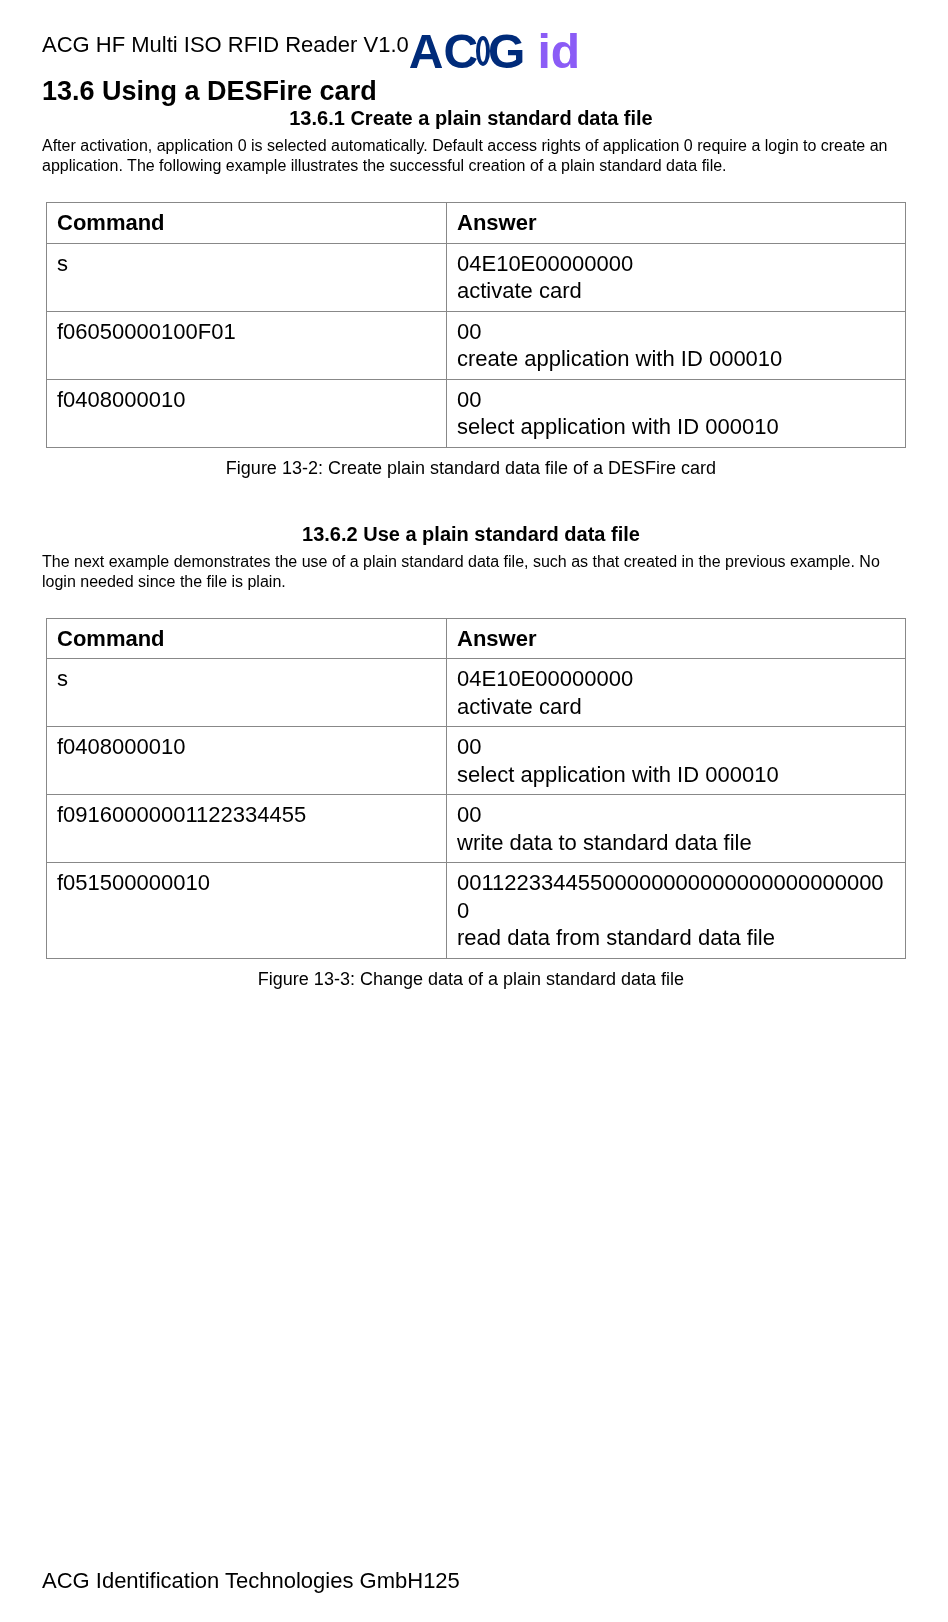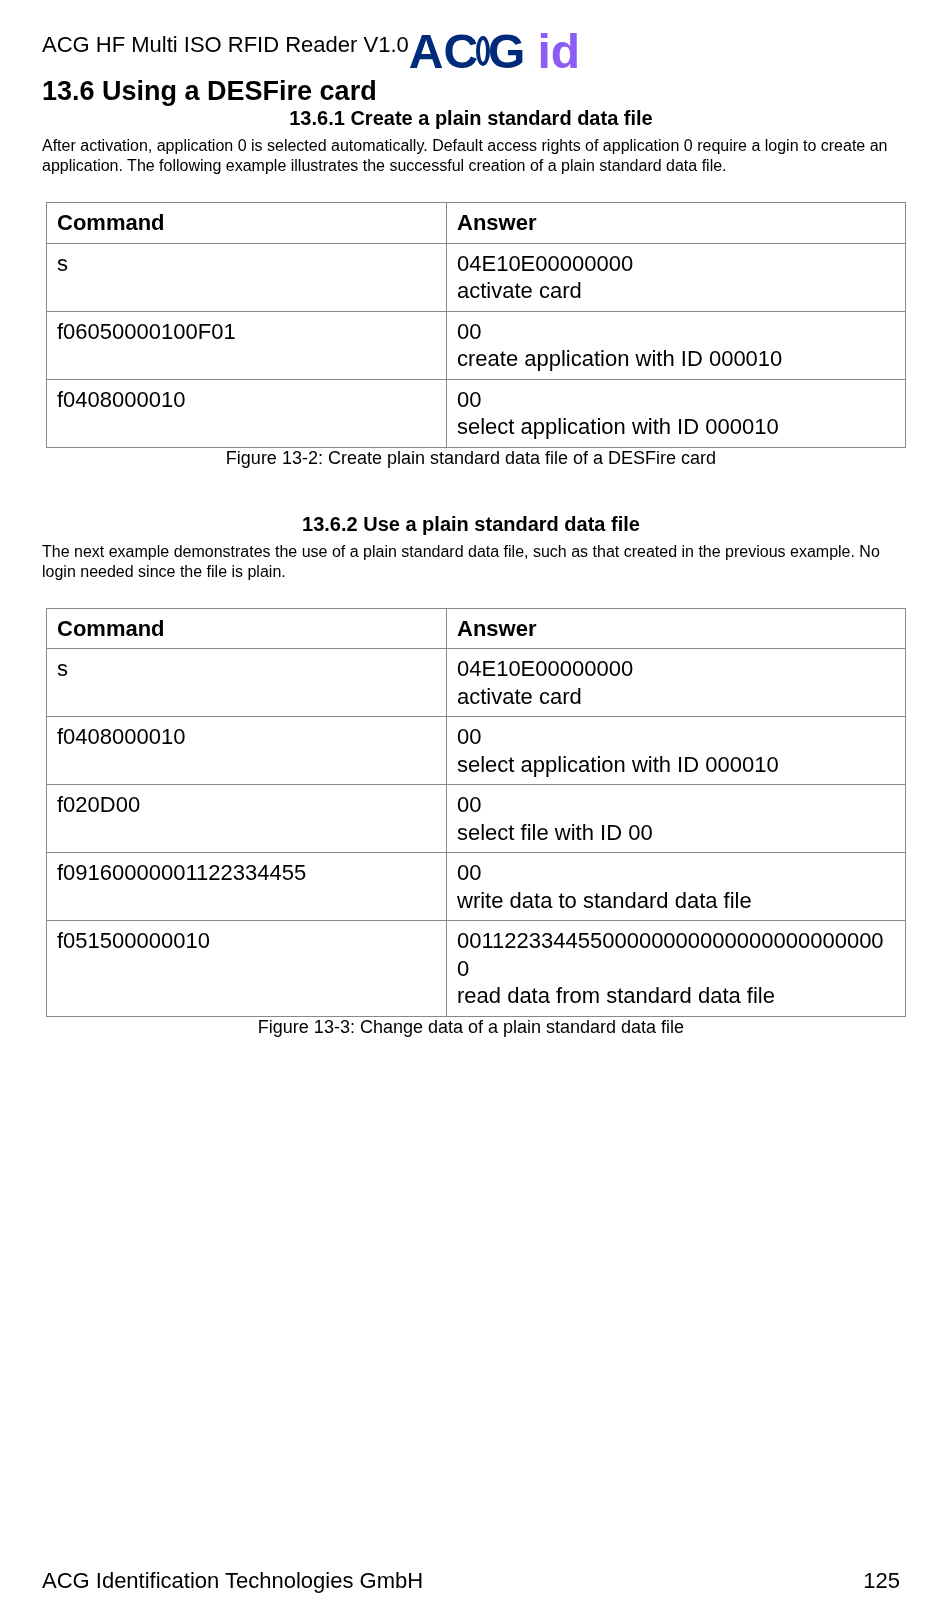--- a/index.html
+++ b/index.html
@@ -65,21 +65,21 @@
   }
   p.body {
     font-size: 16px;
     line-height: 1.25;
     margin-bottom: 26px;
   }
   table.cmd {
     border-collapse: collapse;
     width: 860px;
     margin-left: 4px;
-    margin-bottom: 0;
+    margin-bottom: 10px;
     font-size: 22px;
   }
   table.cmd th, table.cmd td {
     border: 1px solid #888;
     padding: 6px 10px 6px 10px;
     text-align: left;
     vertical-align: top;
     line-height: 1.25;
   }
   table.cmd th {
@@ -90,21 +90,21 @@
     text-align: center;
     font-size: 18px;
     margin-bottom: 44px;
   }
   .footer {
     position: absolute;
     bottom: 28px;
     left: 42px;
     right: 48px;
     display: flex;
-    justify-content: space-between;
+    justify-content: flex-start;
     font-size: 22px;
   }
 </style>
 </head>
 <body>
 
 <div class="header">
   <div class="doc-title">ACG HF Multi ISO RFID Reader V1.0</div>
   <div class="logo-wrap">
     <span class="logo-acg">AC<span class="logo-oval"></span>G</span>
@@ -150,24 +150,20 @@
   </tr>
   <tr>
         <td>s</td>
         <td>04E10E00000000<br>activate card</td>
       </tr>
   <tr>
         <td>f0408000010</td>
         <td>00<br>select application with ID 000010</td>
       </tr>
   <tr>
-        <td>f020D00</td>
-        <td>00<br>select file with ID 00</td>
-      </tr>
-  <tr>
         <td>f09160000001122334455</td>
         <td>00<br>write data to standard data file</td>
       </tr>
   <tr>
         <td>f051500000010</td>
         <td style="word-break:break-all;">001122334455000000000000000000000000<br>read data from standard data file</td>
       </tr>
 </tbody>
   </table>
 <div class="caption">Figure 13-3: Change data of a plain standard data file</div>

